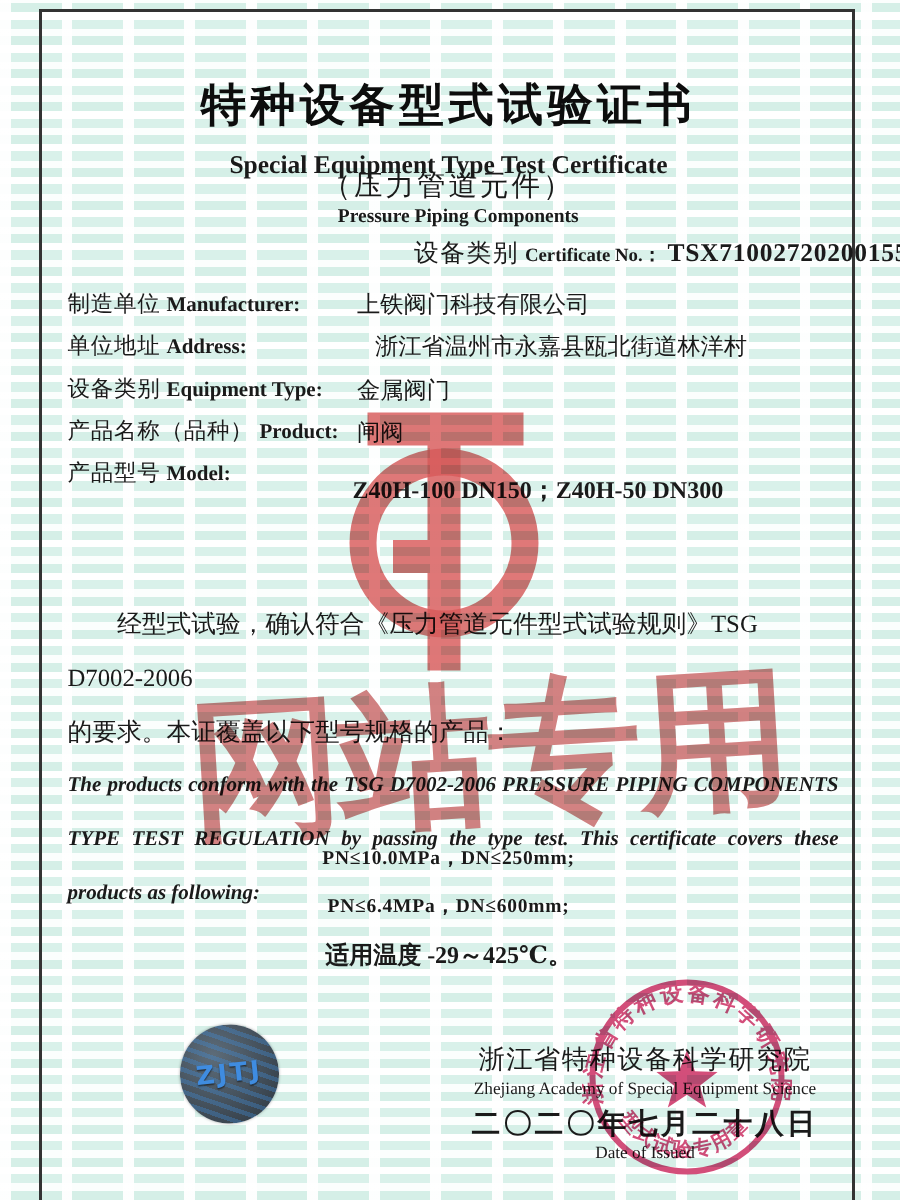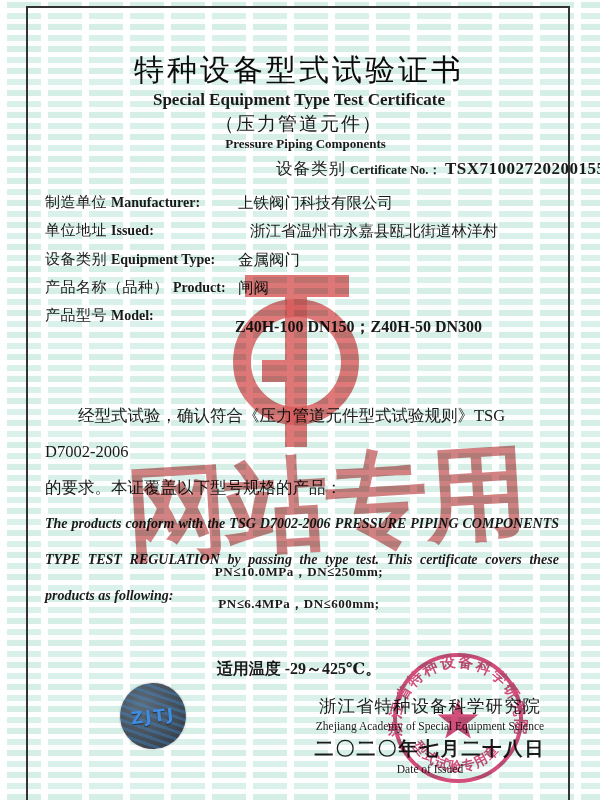--- a/index.html
+++ b/index.html
@@ -11,22 +11,22 @@
     background-image:
       repeating-linear-gradient(90deg, rgba(255,255,255,.95) 0 7px, rgba(255,255,255,0) 7px 41px),
       repeating-linear-gradient(0deg, #d5efe7 0 6px, #fbfefd 6px 11px, #d9f1ea 11px 17px, #ffffff 17px 22px);
   }
   .frame {
     position:absolute; left:26px; top:6px; width:544px; height:840px;
     border:2px solid #333333; pointer-events:none;
   }
   .abs { position:absolute; }
   .ctr { left:26px; width:546px; text-align:center; }
-  .title-cn { top:50px; font-size:30px; font-weight:400; letter-spacing:3px; color:#0d0d0d; }
-  .title-en { top:90px; font-size:17px; font-weight:700; }
+  .title-cn { top:50px; font-size:30px; font-weight:700; letter-spacing:3px; color:#0d0d0d; }
+  .title-en { top:100px; font-size:17px; font-weight:700; }
   .sub-cn   { top:111px; font-size:19px; letter-spacing:2px; }
   .sub-en   { top:136px; font-size:13px; font-weight:700;padding-left:13px; }
   .certline { left:276px; top:158px; white-space:nowrap; }
   .certline .cn  { font-size:16.5px; letter-spacing:1px; }
   .certline .en  { font-size:12.5px; font-weight:700; }
   .certline .val { font-size:17px; font-weight:700; letter-spacing:.5px; }
   .row { position:absolute; left:45px; white-space:nowrap; }
   .row .lab-cn { font-size:15px; letter-spacing:.5px; }
   .row .lab-en { font-size:14px; font-weight:700;margin-top:13px; }
   .row .val    { position:absolute; font-size:15.5px; white-space:nowrap; }
@@ -83,21 +83,21 @@
     <span class="val">TSX71002720200155</span>
   </div>
 
   <div class="row" style="top:193px;">
     <span class="lab-cn">制造单位</span>
     <span class="lab-en">Manufacturer:</span>
     <span class="val val-normal" style="left:160px;">上铁阀门科技有限公司</span>
   </div>
   <div class="row" style="top:221px;">
     <span class="lab-cn">单位地址</span>
-    <span class="lab-en">Issued:</span>
+    <span class="lab-en">Address:</span>
     <span class="val val-normal" style="left:172px;">浙江省温州市永嘉县瓯北街道林洋村</span>
   </div>
   <div class="row" style="top:250px;">
     <span class="lab-cn">设备类别</span>
     <span class="lab-en">Equipment Type:</span>
     <span class="val val-normal" style="left:160px;">金属阀门</span>
   </div>
   <div class="row" style="top:278px;">
     <span class="lab-cn">产品名称（品种）</span>
     <span class="lab-en">Product:</span>
@@ -110,21 +110,21 @@
   </div>
 
   <div class="para">
     <div class="indent">经型式试验，确认符合《压力管道元件型式试验规则》TSG D7002-2006</div>
     <div>的要求。本证覆盖以下型号规格的产品：</div>
     <div class="para-en">The products conform with the TSG D7002-2006 PRESSURE PIPING COMPONENTS TYPE TEST REGULATION by passing the type test. This certificate covers these products as following:</div>
   </div>
 
   <div class="abs ctr spec" style="top:563px;">PN≤10.0MPa，DN≤250mm;</div>
   <div class="abs ctr spec" style="top:595px;">PN≤6.4MPa，DN≤600mm;</div>
-  <div class="abs ctr spec3" style="top:627px;margin-top:32px;">适用温度 -29～425℃。</div>
+  <div class="abs ctr spec3" style="top:627px;">适用温度 -29～425℃。</div>
 
   <div class="abs issuer">
     <div class="issuer-cn">浙江省特种设备科学研究院</div>
     <div class="issuer-en">Zhejiang Academy of Special Equipment Science</div>
     <div class="date-cn">二〇二〇年七月二十八日</div>
     <div class="date-en">Date of Issued</div>
   </div>
 
   <div class="abs sticker">
     <span>ZJTJ</span>

